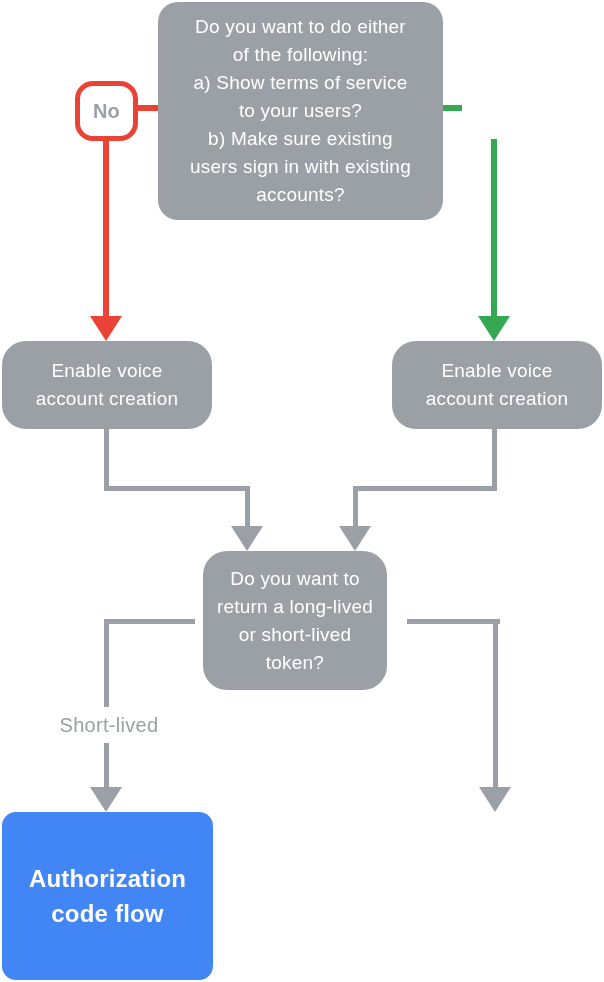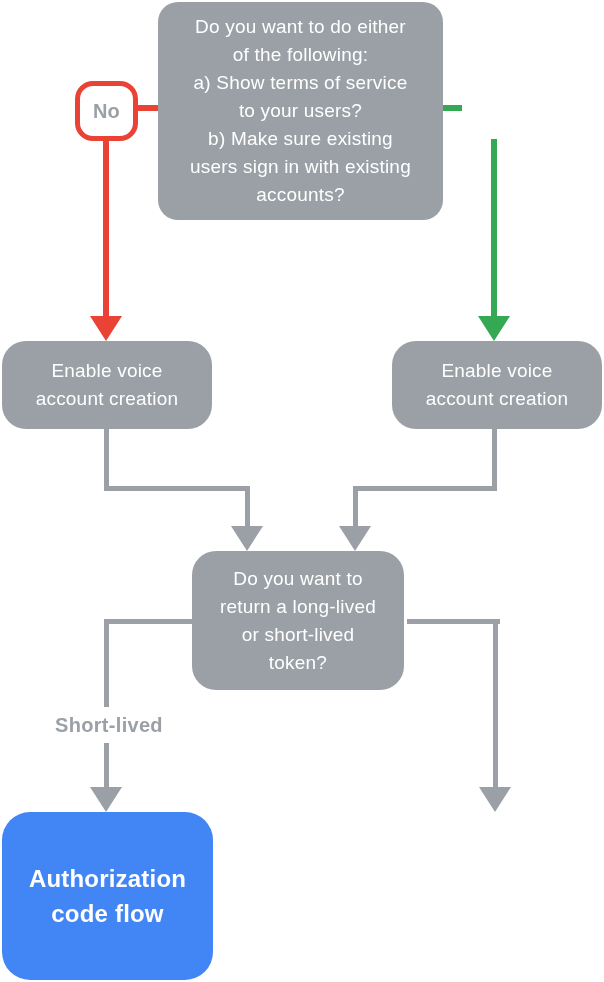--- a/index.html
+++ b/index.html
@@ -16,27 +16,27 @@
   }
   .node{
     position:absolute;display:flex;align-items:center;justify-content:center;
     text-align:center;color:#fff;white-space:pre-line;box-sizing:border-box;
   }
   .gray-box{
     background:var(--gray);border-radius:24px;
     font-size:19px;line-height:28px;letter-spacing:.2px;
   }
   .blue-box{
-    background:var(--blue);border-radius:28px;
+    background:var(--blue);border-radius:14px;
     font-weight:bold;font-size:24px;line-height:35px;letter-spacing:.2px;
   }
   #top-question{left:158px;top:2px;width:285px;height:218px;border-radius:20px;}
   #enable-box{left:2px;top:341px;width:210px;height:88px;}
   #disable-box{left:392px;top:341px;width:210px;height:88px;}
-  #token-question{left:192px;top:551px;width:212px;height:139px;}
+  #token-question{left:203px;top:551px;width:184px;height:139px;}
   #auth-box{left:2px;top:812px;width:211px;height:168px;}
   #implicit-box{left:392px;top:812px;width:210px;height:168px;}
 
   .badge{
     position:absolute;background:#fff;border-radius:18px;box-sizing:border-box;
     display:flex;align-items:center;justify-content:center;
     font-size:20px;font-weight:bold;color:var(--gray);letter-spacing:.2px;
   }
   #no-badge{left:75px;top:81px;width:63px;height:60px;border:5px solid var(--red);}
   #yes-badge{left:462px;top:81px;width:64px;height:60px;border:5px solid var(--green);}
@@ -73,21 +73,21 @@
   }
   #red-arrow{left:90px;top:316px;border-top-color:var(--red);}
   #green-arrow{left:478px;top:316px;border-top-color:var(--green);}
   #l-arrow{left:231px;top:526px;}
   #r-arrow{left:339px;top:526px;}
   #bl-arrow{left:90px;top:787px;}
   #br-arrow{left:479px;top:787px;}
 
   .edge-label{
     position:absolute;background:#fff;color:var(--gray);
-    font-weight:bold;font-size:20px;letter-spacing:.3px;
+    font-weight:normal;font-size:20px;letter-spacing:.3px;
     display:flex;align-items:center;justify-content:center;
   }
   #short-label{left:23px;top:707px;width:172px;height:36px;}
   #long-label{left:409px;top:707px;width:172px;height:36px;}
 </style>
 </head>
 <body>
 
 <div id="stage">
 

